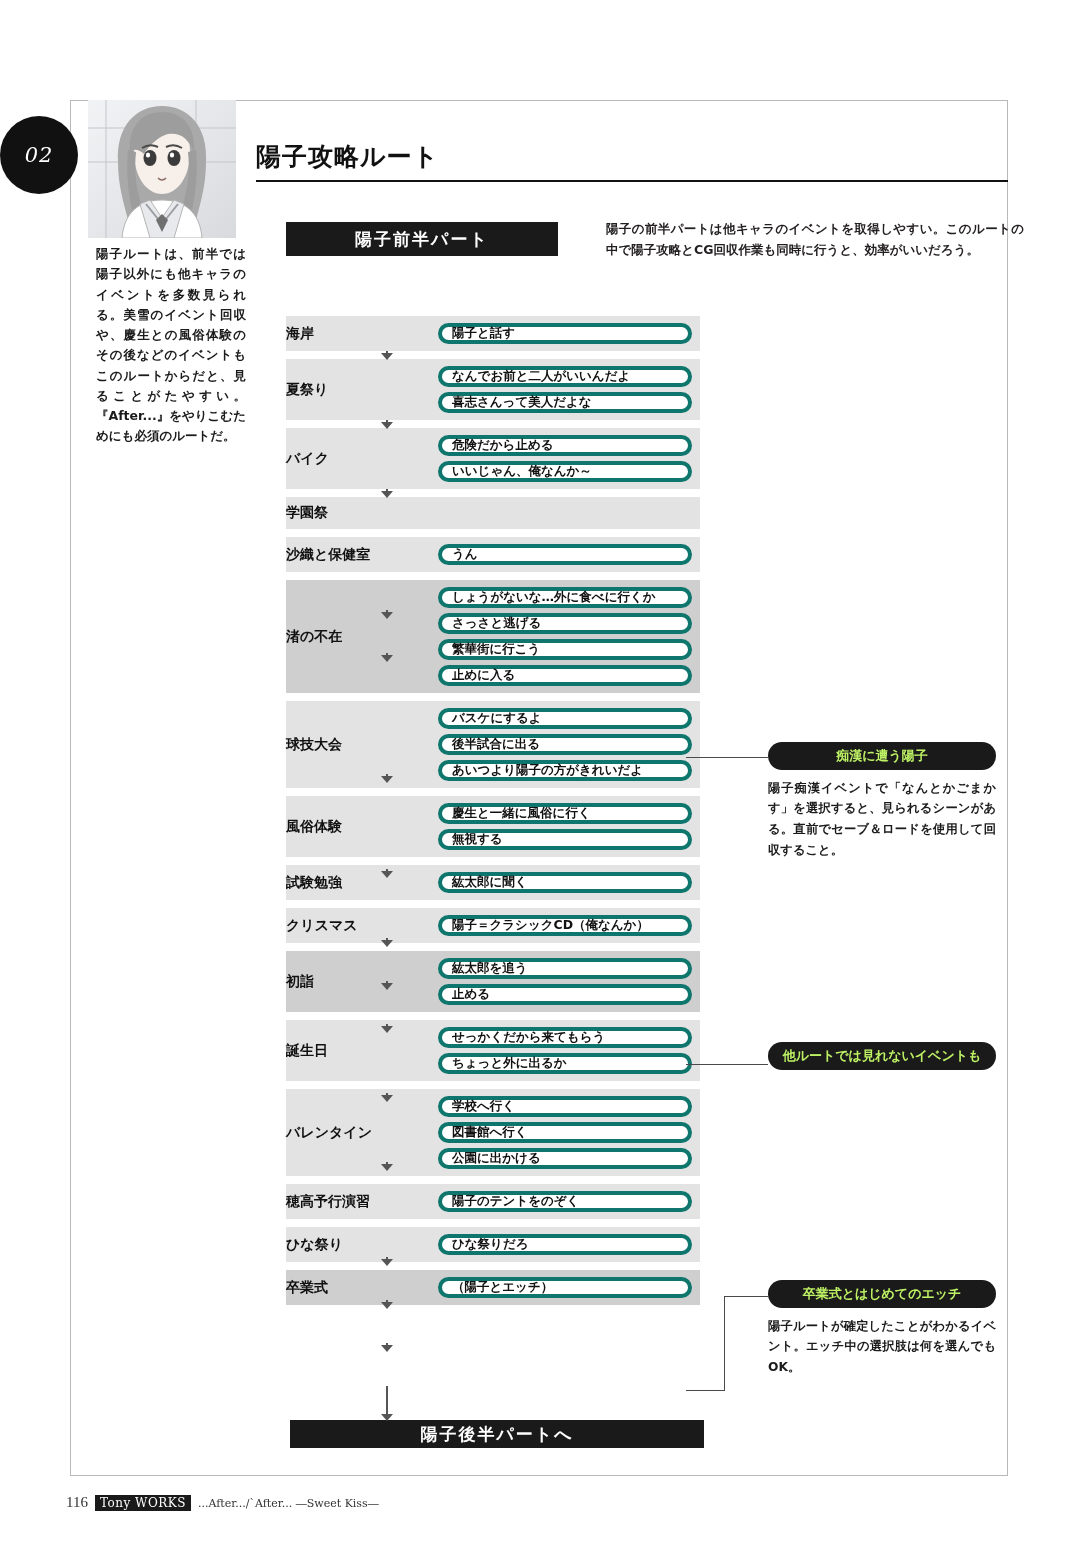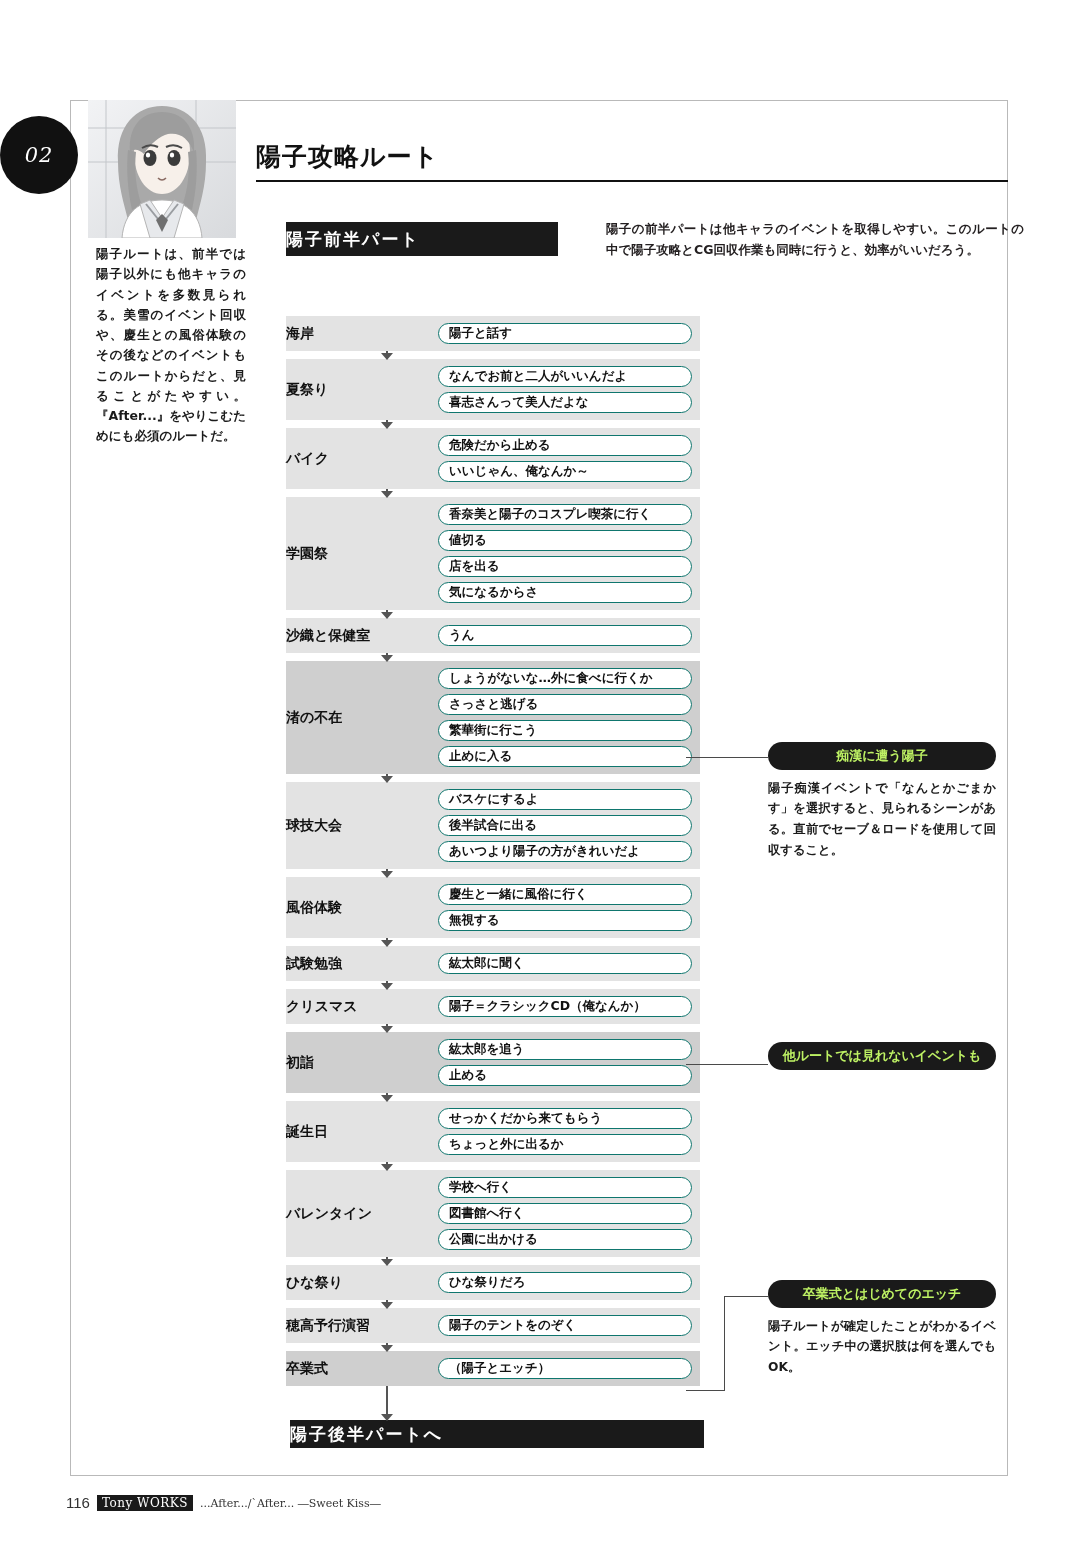--- a/index.html
+++ b/index.html
@@ -93,20 +93,21 @@
   
   .banner {
     position: absolute;
     background: #1a1a1a;
     color: #fff;
     font-size: 17px;
     font-weight: bold;
     letter-spacing: 2px;
     display: flex;
     align-items: center;
+    justify-content: center;
   }
   .banner.top {
     left: 286px;
     top: 222px;
     width: 272px;
     height: 34px;
   }
   .banner.bottom {
     left: 290px;
     top: 1420px;
@@ -149,21 +150,21 @@
   }
   .row .choices {
     flex: 1 1 auto;
     display: flex;
     flex-direction: column;
     gap: 5px;
     padding-right: 8px;
   }
   .choice {
     background: #ffffff;
-    border: 1px solid #0f766e;
+    border: 4px solid #0f766e;
     border-radius: 11px;
     height: 21px;
     display: flex;
     align-items: center;
     padding: 4px 10px;
     font-size: 12.5px;
     color: #111;
     font-weight: bold;
     box-sizing: border-box;
     white-space: nowrap;
@@ -214,21 +215,21 @@
   .footer {
     position: absolute;
     left: 66px;
     top: 1494px;
     display: flex;
     align-items: flex-end;
     gap: 7px;
   }
   .footer .pagenum {
     font-size: 15px;
-    font-family: Liberation Sans, sans-serif;
+    font-family: Liberation Serif, serif;
     color: #333;
   }
   .footer .brand {
     background: #1a1a1a;
     color: #fff;
     font-size: 12px;
     font-family: "DejaVu Serif", "Liberation Serif", serif;
     padding: 1px 5px;
     letter-spacing: 0.5px;
   }
@@ -316,26 +317,20 @@
     </div>
     <div class="row">
       <div class="label">バイク</div>
       <div class="choices">
         <div class="choice">危険だから止める</div>
         <div class="choice">いいじゃん、俺なんか～</div>
       </div>
     </div>
     <div class="row">
       <div class="label">学園祭</div>
-      <div class="choices">
-        <div class="choice">香奈美と陽子のコスプレ喫茶に行く</div>
-        <div class="choice">値切る</div>
-        <div class="choice">店を出る</div>
-        <div class="choice">気になるからさ</div>
-      </div>
     </div>
     <div class="row">
       <div class="label">沙織と保健室</div>
       <div class="choices">
         <div class="choice">うん</div>
       </div>
     </div>
     <div class="row dark">
       <div class="label">渚の不在</div>
       <div class="choices">
@@ -388,29 +383,29 @@
     </div>
     <div class="row">
       <div class="label">バレンタイン</div>
       <div class="choices">
         <div class="choice">学校へ行く</div>
         <div class="choice">図書館へ行く</div>
         <div class="choice">公園に出かける</div>
       </div>
     </div>
     <div class="row">
+      <div class="label">穂高予行演習</div>
+      <div class="choices">
+        <div class="choice">陽子のテントをのぞく</div>
+      </div>
+    </div>
+    <div class="row">
       <div class="label">ひな祭り</div>
       <div class="choices">
         <div class="choice">ひな祭りだろ</div>
-      </div>
-    </div>
-    <div class="row">
-      <div class="label">穂高予行演習</div>
-      <div class="choices">
-        <div class="choice">陽子のテントをのぞく</div>
       </div>
     </div>
     <div class="row dark">
       <div class="label">卒業式</div>
       <div class="choices">
         <div class="choice">（陽子とエッチ）</div>
       </div>
     </div>
   </div>
 

